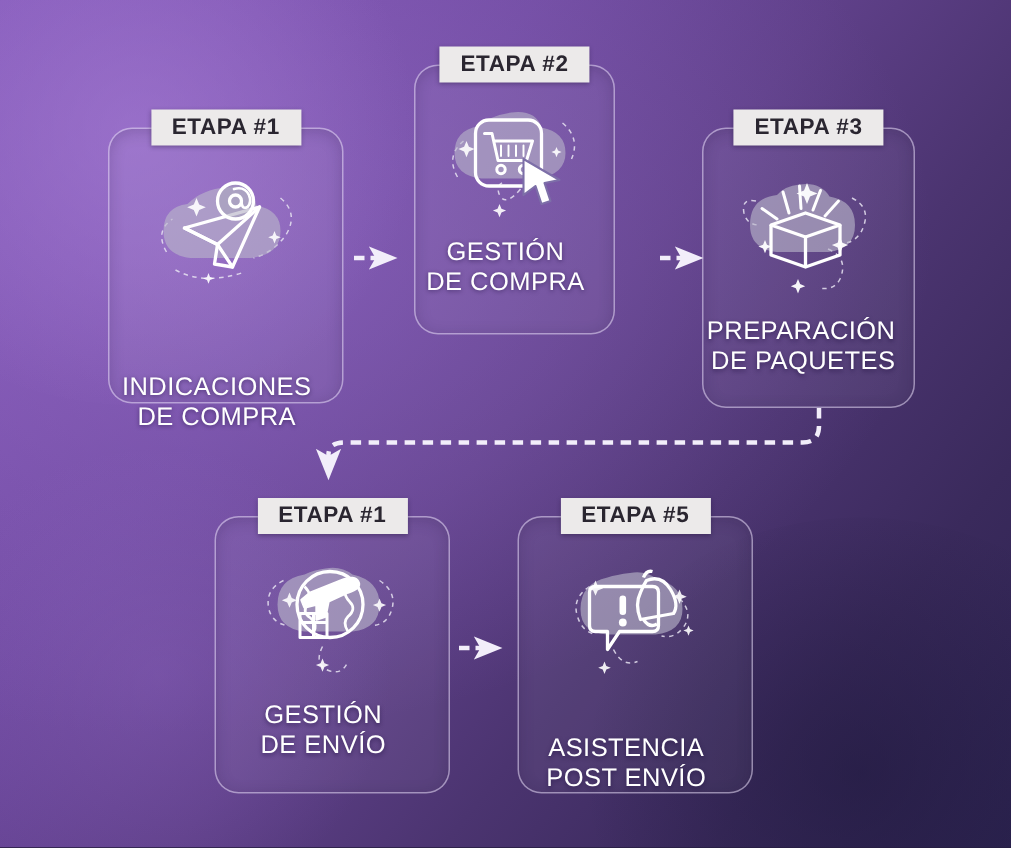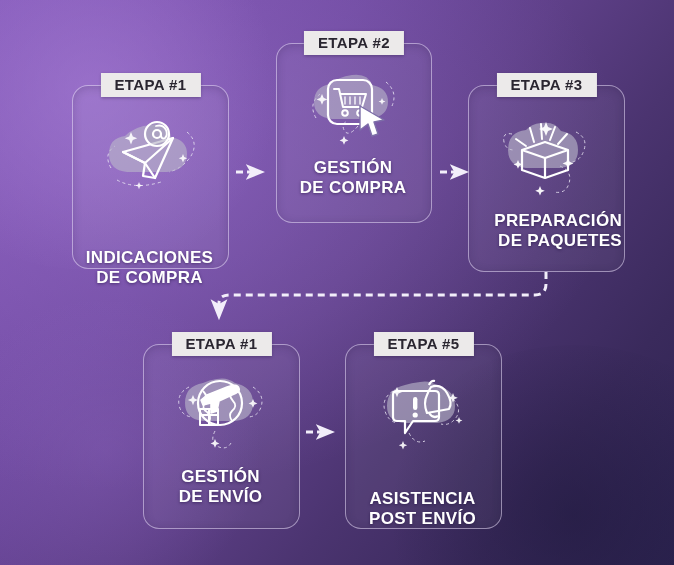--- a/index.html
+++ b/index.html
@@ -64,24 +64,24 @@
   }
   .icon-wrap {
     position: absolute;
     left: 0; right: 0;
     display: flex;
     align-items: center;
     justify-content: center;
   }
   .card-label {
     position: absolute;
-    left: 0; right: 2px;
+    left: 0; right: 12px;
     text-align: center;
     color: #ffffff;
-    font-weight: bold;
+    font-weight: normal;
     line-height: 1.17;
     letter-spacing: 0.3px;
     text-shadow: 0 1px 3px rgba(30,15,60,0.55);
     white-space: pre-line;
   }
   .dash-path {
     position: absolute;
     left: 0; top: 0;
     width: 674px; height: 565px;
     pointer-events: none;
@@ -153,21 +153,21 @@
           <path d="M88,46 l1.2,3 l3,1.2 l-3,1.2 l-1.2,3 l-1.2,-3 l-3,-1.2 l3,-1.2 z"></path>
           <path d="M44,74 l1,2.6 l2.6,1 l-2.6,1 l-1,2.6 l-1,-2.6 l-2.6,-1 l2.6,-1 z"></path>
         </g>
       </svg>
     </div>
 
     <div class="card-label" style="top:118px; font-size:17px;margin-top:44px;">INDICACIONES
 DE COMPRA</div>
   </div>
 
-  <div class="card" style="left:276px; top:43px; width:156px; height:180px;">
+  <div class="card" style="left:276px; top:43px; width:134px; height:180px;">
     <div class="badge">ETAPA #2</div>
 
     <div class="icon-wrap" style="top:20px; height:86px;">
       <svg width="112" height="86" viewBox="0 0 112 86">
         <g fill="none" stroke="#e8e4f2" stroke-width="1" opacity="0.85">
           <path d="M18,54 q-8,-14 4,-24" stroke-dasharray="3 3"></path>
           <path d="M88,18 q12,10 6,24" stroke-dasharray="3 3"></path>
           <path d="M60,62 q-10,12 -14,4 q-3,-7 4,-9" stroke-dasharray="3 3"></path>
         </g>
 
@@ -189,21 +189,21 @@
           <path d="M46,72 l1.3,3.1 l3.1,1.3 l-3.1,1.3 l-1.3,3.1 l-1.3,-3.1 l-3.1,-1.3 l3.1,-1.3 z"></path>
           <path d="M84,34 l1,2.4 l2.4,1 l-2.4,1 l-1,2.4 l-1,-2.4 l-2.4,-1 l2.4,-1 z"></path>
         </g>
       </svg>
     </div>
 
     <div class="card-label" style="top:114px; font-size:17px;">GESTIÓN
 DE COMPRA</div>
   </div>
 
-  <div class="card" style="left:468px; top:85px; width:157px; height:187px;">
+  <div class="card" style="left:468px; top:85px; width:142px; height:187px;">
     <div class="badge">ETAPA #3</div>
 
     <div class="icon-wrap" style="top:22px; height:92px;">
       <svg width="118" height="92" viewBox="0 0 118 92">
         <g fill="none" stroke="#e8e4f2" stroke-width="1" opacity="0.85">
           <path d="M24,26 q-10,-2 -8,8 q2,8 10,8" stroke-dasharray="3 3"></path>
           <path d="M88,24 q12,6 8,18 q-3,10 -12,12" stroke-dasharray="3 3"></path>
           <path d="M72,58 q14,6 8,20 q-4,8 -14,6" stroke-dasharray="3 3"></path>
         </g>
 

